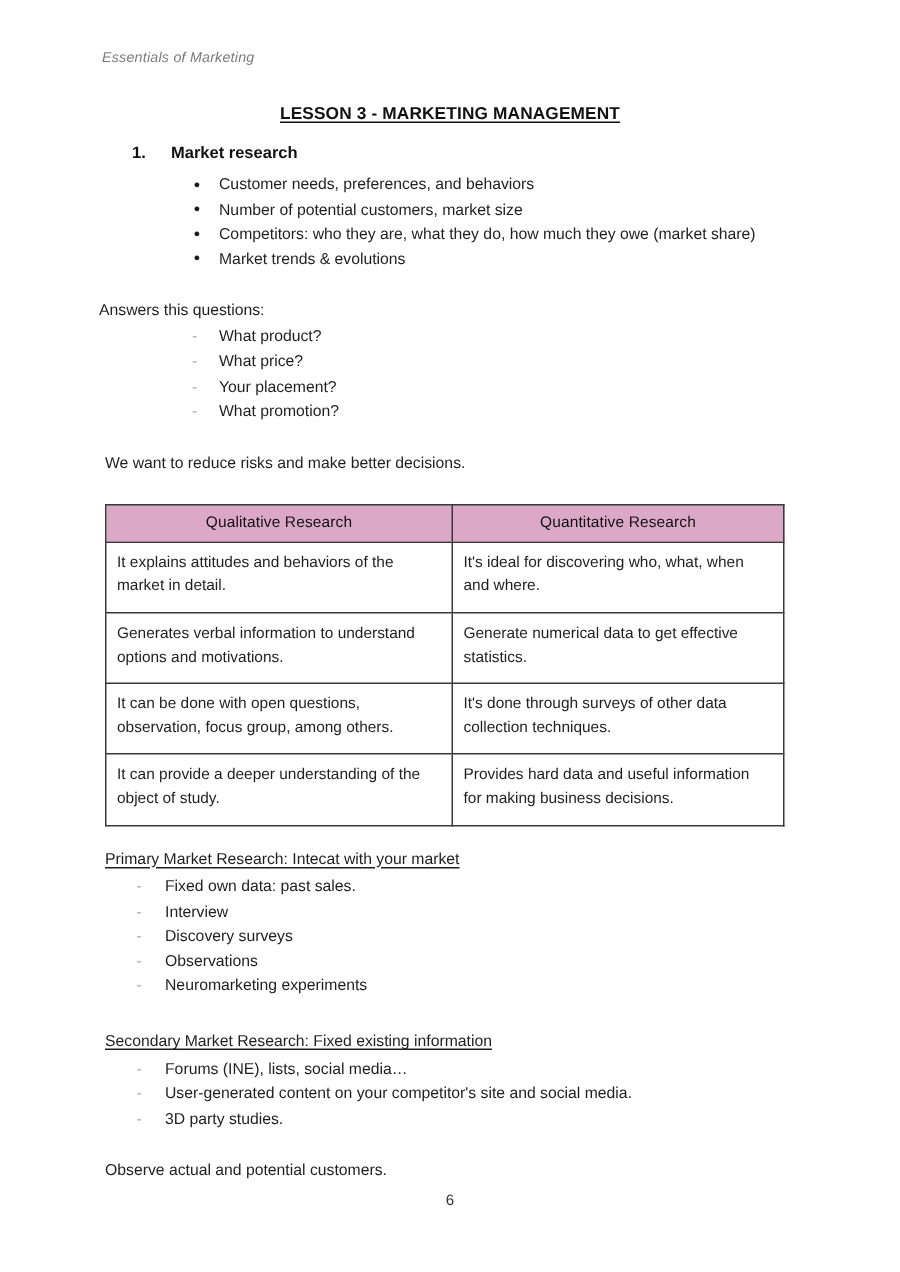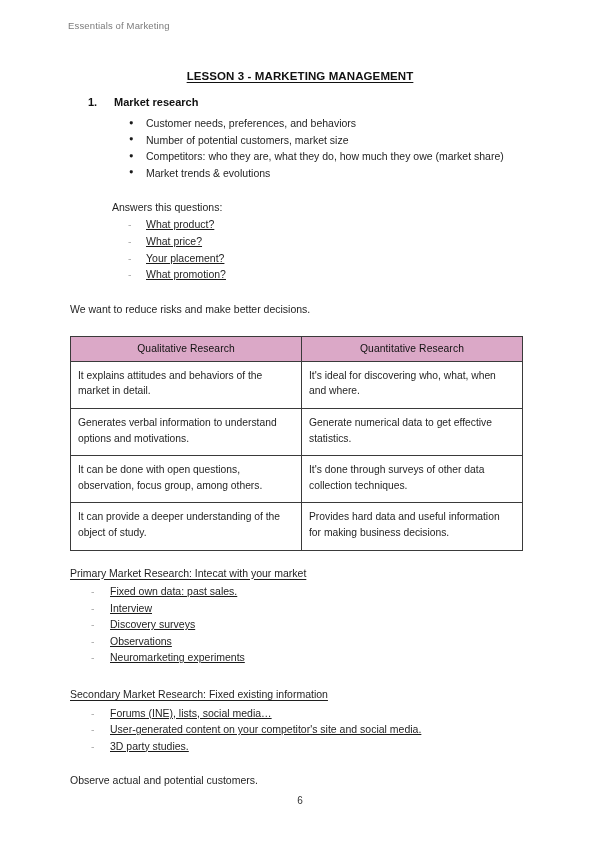--- a/index.html
+++ b/index.html
@@ -18,24 +18,25 @@
   .page {
     position: absolute;
     inset: 0;
     padding: 0;
   }
 
   
   .running-header {
     position: absolute;
     left: 68px;
-    top: 20px;
+    top: 33px;
     font-size: 9.5px;
     color: #7b7b7b;
     letter-spacing: 0.15px;
+    font-style: italic;
   }
 
   
   .doc-title {
     position: absolute;
     left: 0;
     right: 0;
     top: 70px;
     text-align: center;
     font-size: 11.5px;
@@ -88,34 +89,33 @@
     left: -17px;
     top: -0.5px;
     font-size: 7.5px;
     color: #1a1a1a;
   }
 
   .spacer-18 { height: 18px; }
   .spacer-12 { height: 12px; }
 
   .para {
-    margin-left: 112px;
+    margin-left: 66px;
     font-size: 10.5px;
     line-height: 16.6px;
     color: #1f1f1f;
   }
   .para.left-margin {
     margin-left: 70px;
   }
 
   ul.dash-list {
     list-style: none;
     margin: 0;
     padding: 0;
-    text-decoration: underline;
   }
   ul.dash-list > li {
     position: relative;
     margin-left: 146px;
     font-size: 10.5px;
     line-height: 16.8px;
     color: #1f1f1f;
   }
   ul.dash-list > li::before {
     content: "-";

